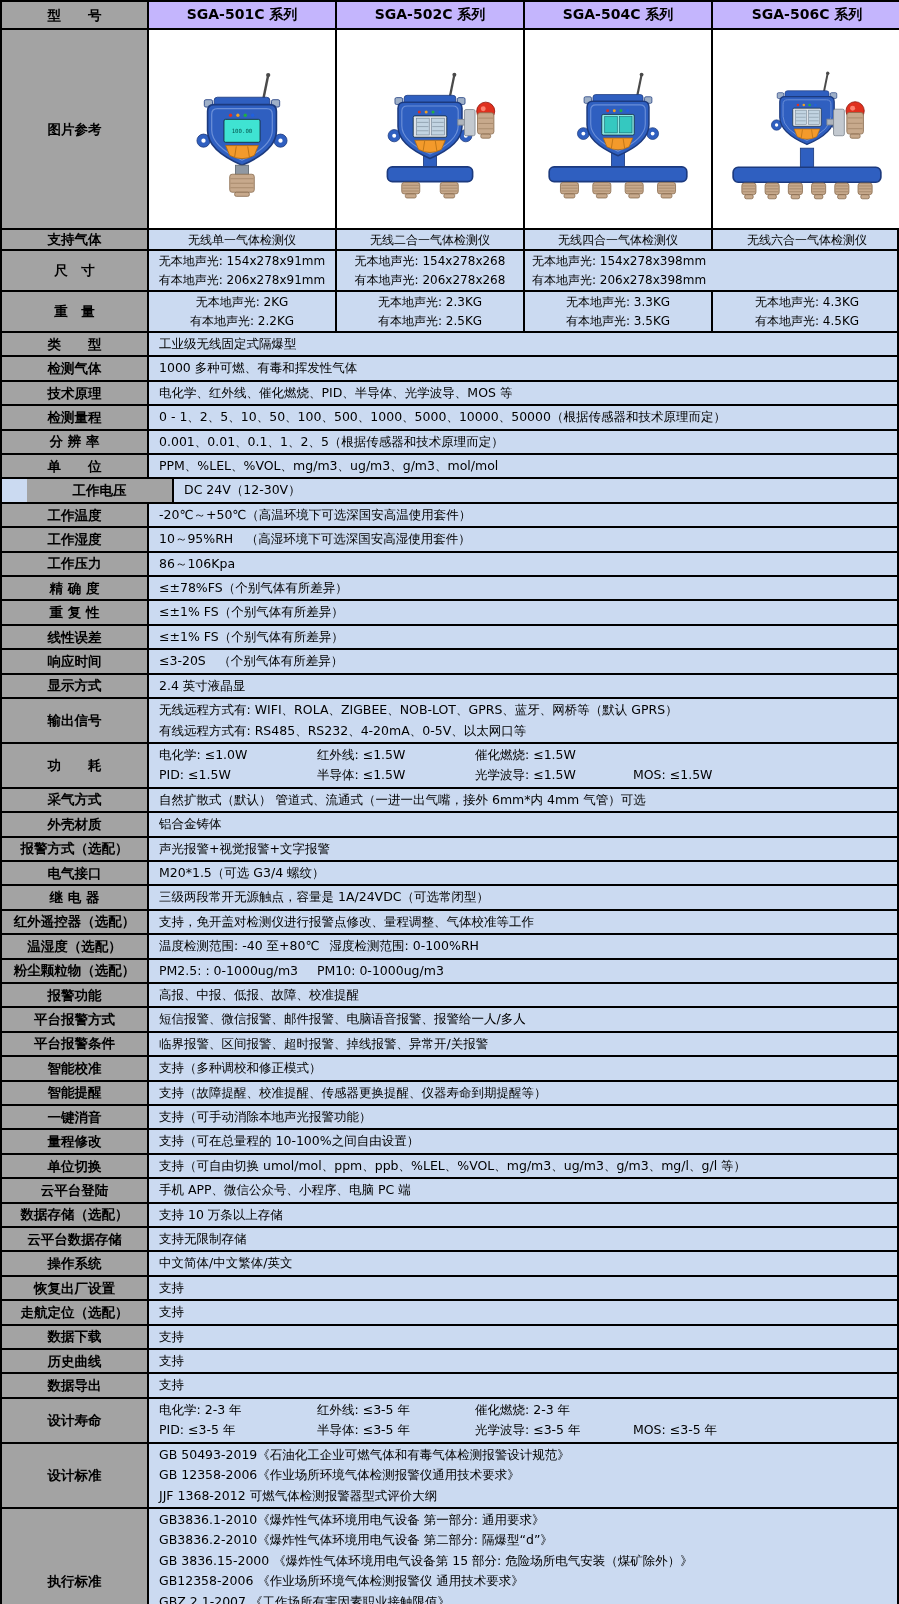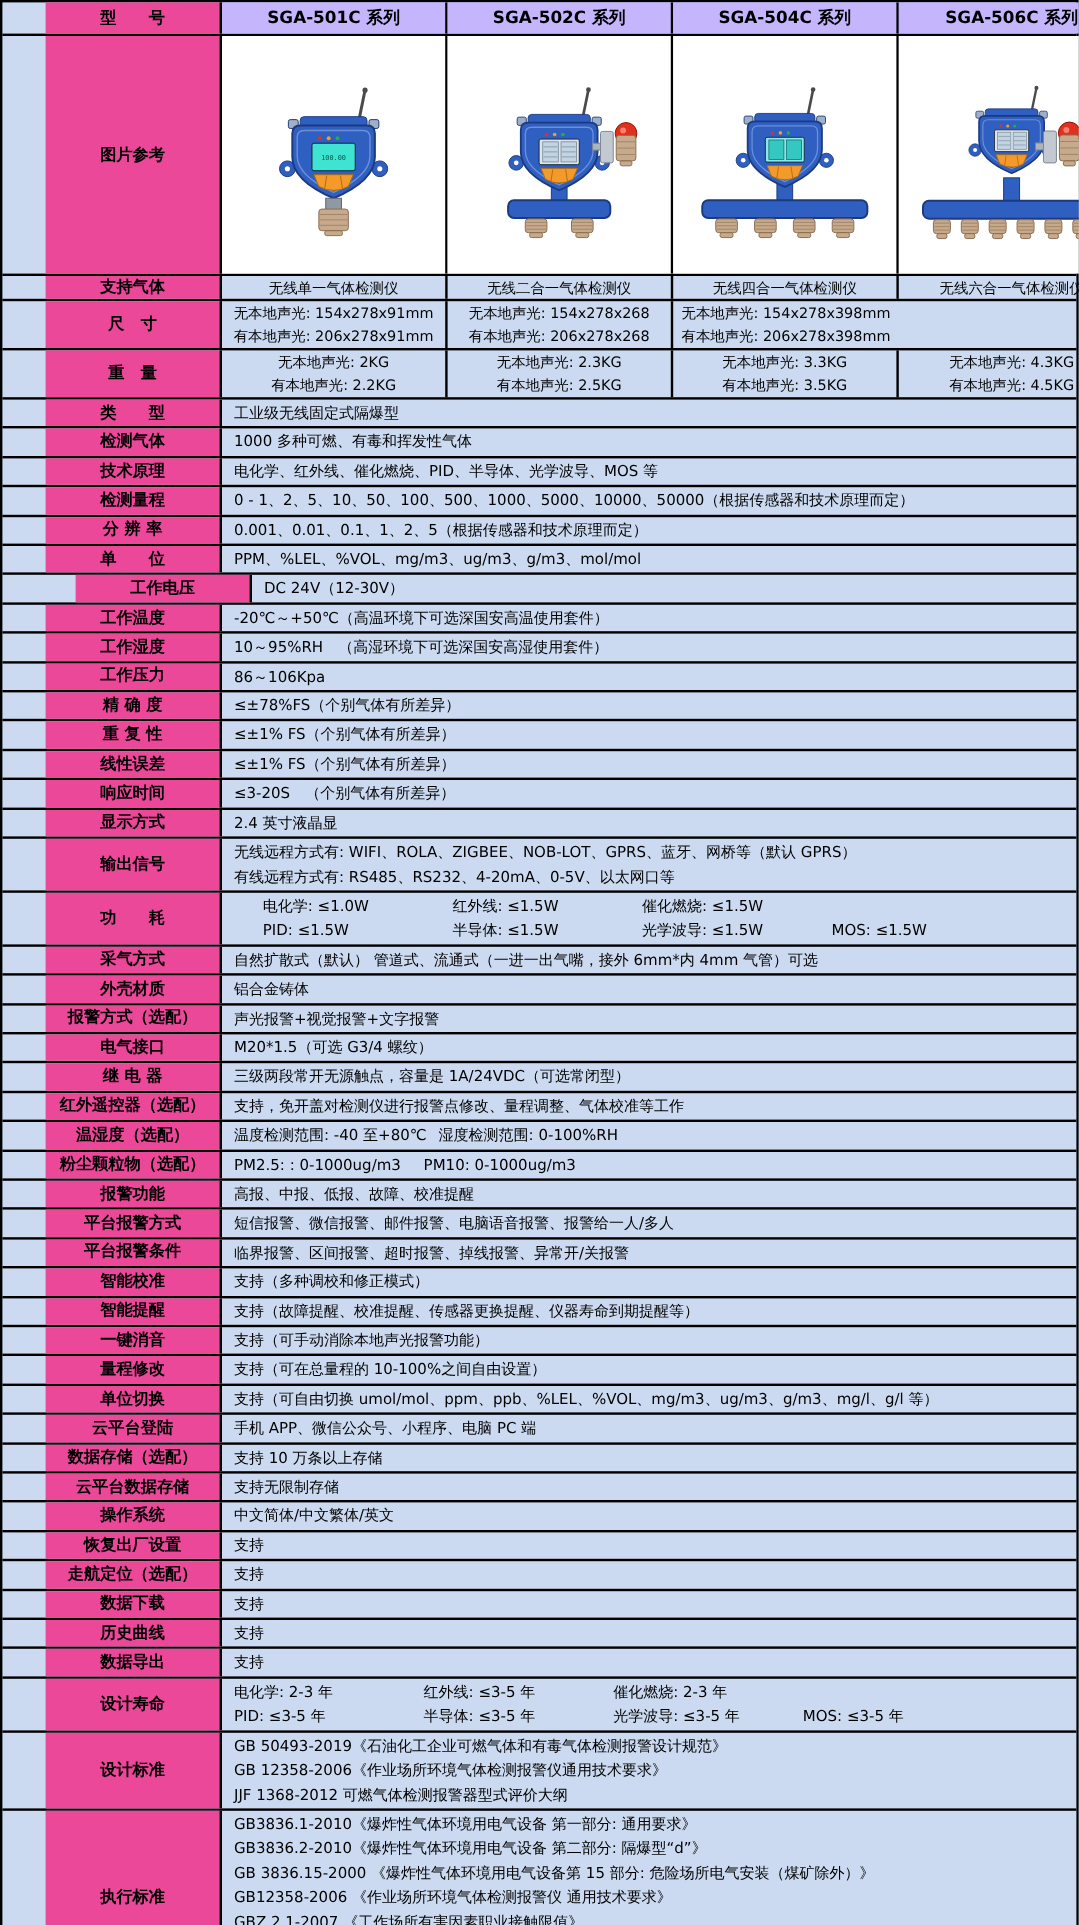--- a/index.html
+++ b/index.html
@@ -2,22 +2,22 @@
 <html><head>
 <meta charset="utf-8">
 <style>
   html,body{margin:0;padding:0;background:#ffffff;}
   body{width:899px;font-family:"DejaVu Sans","Liberation Sans",sans-serif;color:#000;}
   .tbl{width:899px;box-sizing:border-box;border:2px solid #000;background:#cbdaf1;}
   .trow{display:flex;border-bottom:2px solid #000;box-sizing:border-box;}
   .trow:last-child{border-bottom:none;}
   .cell{box-sizing:border-box;border-right:2px solid #000;overflow:hidden;}
   .trow .cell:last-child{border-right:none;}
-  .lbl{width:147px;flex:0 0 147px;background:#ec4899;display:flex;align-items:center;justify-content:center;
-       font-weight:bold;font-size:13.5px;text-align:center;line-height:17px;padding:0 2px;margin-left:36px;}
+  .lbl{width:147px;flex:0 0 147px;background:#a3a3a3;display:flex;align-items:center;justify-content:center;
+       font-weight:bold;font-size:13.5px;text-align:center;line-height:17px;padding:0 2px;}
   .model{width:188px;flex:0 0 188px;background:#c4b5fd;display:flex;align-items:center;justify-content:center;
        font-weight:bold;font-size:14px;}
   .img{width:188px;flex:0 0 188px;background:#ffffff;display:flex;align-items:flex-end;justify-content:center;padding:16px;}
   .val{width:188px;flex:0 0 188px;font-size:12px;display:flex;flex-direction:column;align-items:center;justify-content:space-around;text-align:center;}
   .val .vline{line-height:18px;white-space:nowrap;}
   .h-header{height:28px;}
   .h-image{height:200px;}
   .h-support{height:21px;}
   .h-2line{height:41px;}
   .content{flex:1 1 auto;font-size:12.5px;padding:1px 4px 1px 10px;display:flex;flex-direction:column;justify-content:center;}
@@ -394,21 +394,21 @@
         <div class="line">2.4 英寸液晶显</div>
       </div>
     </div>
     <div class="trow spec" style="min-height: 42.8px;">
       <div class="cell lbl">输出信号</div>
       <div class="cell content">
         <div class="line">无线远程方式有: WIFI、ROLA、ZIGBEE、NOB-LOT、GPRS、蓝牙、网桥等（默认 GPRS）</div>
         <div class="line">有线远程方式有: RS485、RS232、4-20mA、0-5V、以太网口等</div>
       </div>
     </div>
-    <div class="trow spec" style="min-height: 42.8px; gap: 24px;">
+    <div class="trow spec" style="min-height: 42.8px;">
       <div class="cell lbl">功　　耗</div>
       <div class="cell content">
         <div class="line"><span class="seg">电化学: ≤1.0W</span><span class="seg">红外线: ≤1.5W</span><span class="seg">催化燃烧: ≤1.5W</span></div>
         <div class="line"><span class="seg">PID: ≤1.5W</span><span class="seg">半导体: ≤1.5W</span><span class="seg">光学波导: ≤1.5W</span><span class="seg">MOS: ≤1.5W</span></div>
       </div>
     </div>
     <div class="trow spec" style="min-height: 22.4px;">
       <div class="cell lbl">采气方式</div>
       <div class="cell content">
         <div class="line">自然扩散式（默认） 管道式、流通式（一进一出气嘴，接外 6mm*内 4mm 气管）可选</div>

